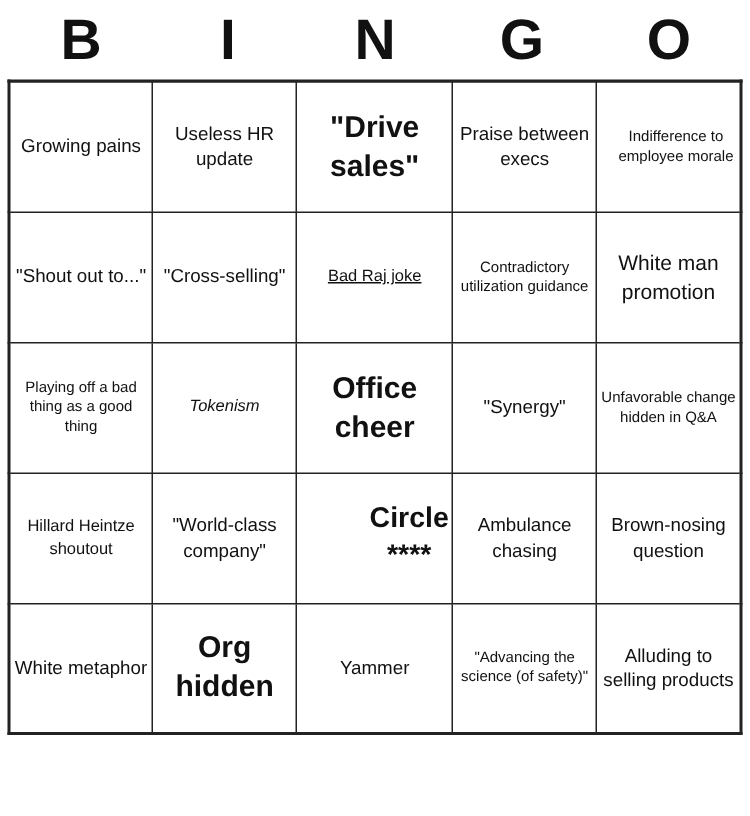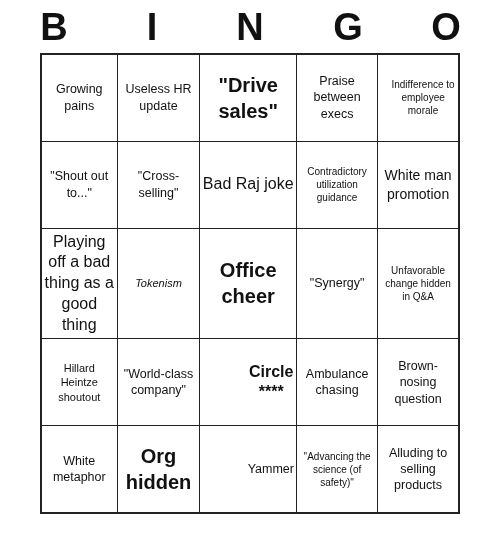--- a/index.html
+++ b/index.html
@@ -20,21 +20,21 @@
       padding: 6px 0 4px 0;
     }
     .bingo-letter {
       font-size: 38px;
       font-weight: bold;
       color: #111;
       width: 90px;
       text-align: center;
     }
     .bingo-grid {
-      width: 420px;
+      width: 490px;
       border-collapse: collapse;
       border: 2px solid #222;
     }
     .bingo-grid td {
       border: 1.5px solid #222;
       width: 98px;
       height: 87px;
       text-align: center;
       vertical-align: middle;
       padding: 3px 2px;
@@ -63,39 +63,39 @@
   <tr>
         <td style="font-size: 12.5px;">Growing pains</td>
         <td style="font-size: 12.5px;">Useless HR update</td>
         <td style="font-weight: bold; font-size: 20px;">"Drive sales"</td>
         <td style="font-size: 12.5px; margin-left: 48px;">Praise between execs</td>
         <td style="font-size: 10px; padding-left: 12px;">Indifference to employee morale</td>
       </tr>
       <tr>
         <td style="font-size: 12.5px;">"Shout out to..."</td>
         <td style="font-size: 12.5px;">"Cross-selling"</td>
-        <td style="font-size: 16px;">Bad Raj joke</td>
+        <td style="font-size: 11px; text-decoration: underline;">Bad Raj joke</td>
         <td style="font-size: 10px; text-align: center;">Contradictory utilization guidance</td>
         <td style="font-size: 14px;">White man promotion</td>
       </tr>
       <tr>
-        <td style="font-size: 16px; text-align: center;">Playing off a bad thing as a good thing</td>
+        <td style="font-size: 10px; text-align: center;">Playing off a bad thing as a good thing</td>
         <td style="font-size: 11px; font-style: italic;">Tokenism</td>
         <td style="font-weight: bold; font-size: 20px; margin-left: 39px;">Office cheer</td>
         <td style="font-size: 12.5px;">"Synergy"</td>
         <td style="font-size: 10px;">Unfavorable change hidden in Q&amp;A</td>
       </tr>
       <tr>
         <td style="font-size: 11px;">Hillard Heintze shoutout</td>
         <td style="font-size: 12.5px;">"World-class company"</td>
-        <td style="font-weight: bold; font-size: 16px; padding-left: 48px;">Circle ****</td>
+        <td style="font-weight: bold; font-size: 19px; padding-left: 48px;">Circle ****</td>
         <td style="font-size: 12.5px;">Ambulance chasing</td>
         <td style="font-size: 12.5px;">Brown-nosing question</td>
       </tr>
       <tr>
         <td style="font-size: 12.5px;">White metaphor</td>
         <td style="font-weight: bold; font-size: 20px;">Org hidden</td>
-        <td style="font-size: 12.5px; text-align: right;">Yammer</td>
+        <td style="font-size: 12.5px;">Yammer</td>
         <td style="font-size: 10px;">"Advancing the science (of safety)"</td>
         <td style="font-size: 12.5px; text-align: center;">Alluding to selling products</td>
       </tr>
     </tbody>
 </table>
 
 </body></html>

